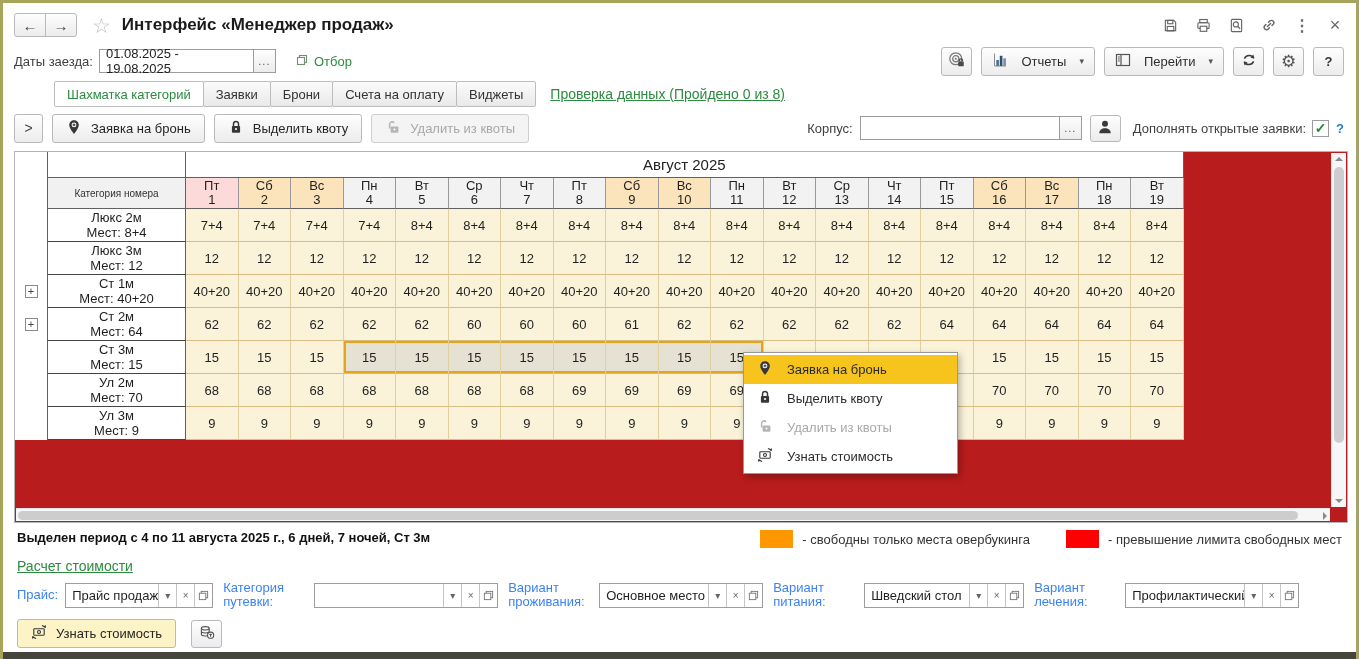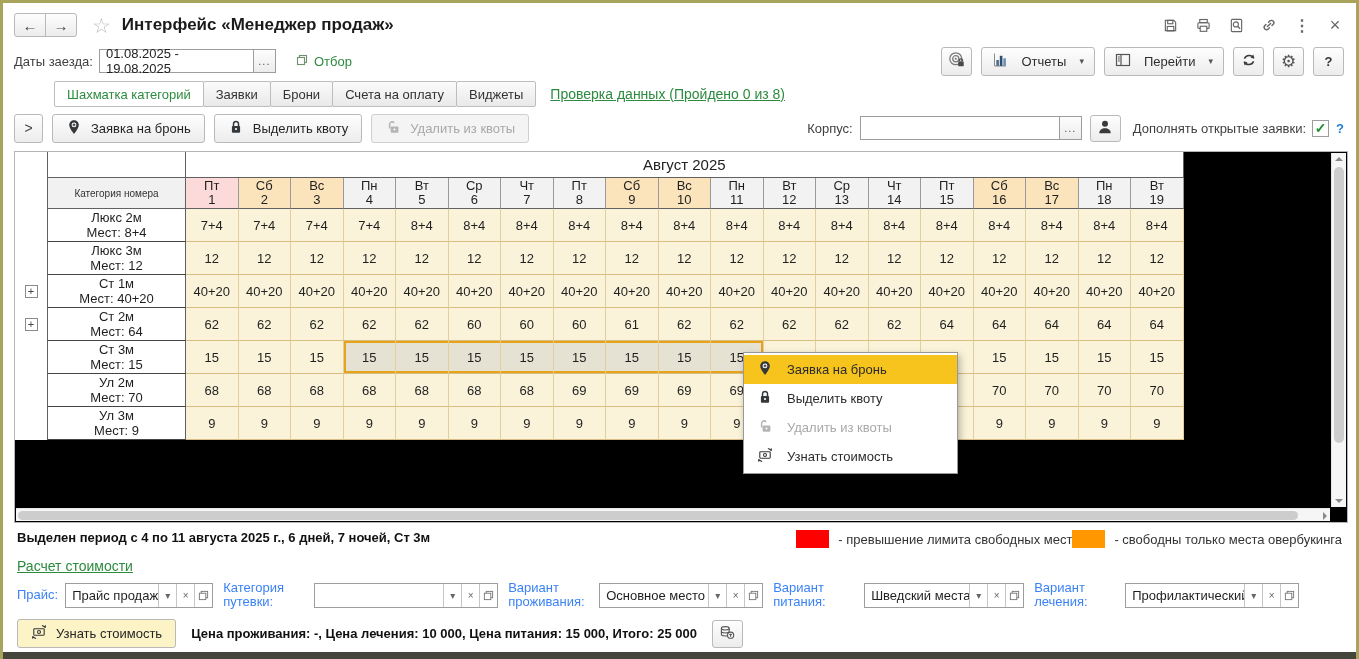--- a/index.html
+++ b/index.html
@@ -59,21 +59,21 @@
   .korpus-input{width:200px;height:24px;border:1px solid #9d9d9d;background:#fff;}
   .person-btn{width:31px;height:27px;border:1px solid #b9b9b9;border-radius:3px;margin-left:8px;
     background:linear-gradient(#fefefe,#ececec);display:flex;align-items:center;justify-content:center;}
   .chk-label{margin-left:12px;color:#3f3f3f;white-space:nowrap;}
   .checkbox{width:17px;height:17px;border:1px solid #9d9d9d;background:#fff;margin-left:6px;
     display:flex;align-items:center;justify-content:center;color:#1f9032;font-weight:bold;font-size:14px;}
   .qmark{color:#1e7fd6;margin-left:7px;font-weight:bold;}
 
   
   .grid-wrap{position:relative;margin:4px 8px 0 11px;height:372px;border:1px solid #b5b5b5;
-    background:#000000;overflow:hidden;flex:0 0 auto;}
+    background:#b91c1c;overflow:hidden;flex:0 0 auto;}
   table.sheet{border-collapse:separate;border-spacing:0;table-layout:fixed;}
   table.sheet th,table.sheet td{padding:0;font-weight:normal;text-align:center;vertical-align:middle;}
   .e-cell{background:#fff;}
   .month-cell{height:26px;border-bottom:1px solid var(--dark-line);border-right:1px solid var(--dark-line);
     font-size:15px;color:#222;background:#fff;}
   .blank-top{background:#fff;border-left:1px solid var(--dark-line);border-right:1px solid var(--dark-line);
     border-bottom:1px solid var(--dark-line);}
   .cath{background:#f1f1f1;border-left:1px solid var(--dark-line);border-right:1px solid var(--dark-line);
     border-bottom:1px solid var(--dark-line);font-size:10px;color:#333;}
   .day-th{height:31px;border-right:1px solid #9a9a9a;border-bottom:1px solid var(--dark-line);
@@ -536,27 +536,27 @@
     </div>
     <div class="hscroll">
       <div class="hthumb"></div>
       <div class="tri tri-right"></div>
     </div>
   </div>
 
   <div class="status-row">
     <span class="status-text">Выделен период с 4 по 11 августа 2025 г., 6 дней, 7 ночей, Ст 3м</span>
     <div class="legend" id="legend" style="margin-left:auto;">
+        <div class="legend-item">
+          <div class="swatch" style="background: rgb(255, 152, 0);"></div>
+          <span>- свободны только места овербукинга</span>
+        </div>
         <div class="legend-item" style="margin-left: 36px;">
           <div class="swatch" style="background: rgb(255, 0, 0);"></div>
           <span>- превышение лимита свободных мест</span>
-        </div>
-        <div class="legend-item">
-          <div class="swatch" style="background: rgb(255, 152, 0);"></div>
-          <span>- свободны только места овербукинга</span>
         </div>
       </div>
   </div>
 
   <div class="calc-link-row">
     <span class="calc-link">Расчет стоимости</span>
   </div>
 
   <div class="fields-row" id="fields">
       <div class="fgroup">
@@ -597,21 +597,21 @@
             <svg viewBox="0 0 12 12" width="11" height="11">
               <rect x="3.5" y="1.5" width="7" height="7" fill="none" stroke="#777" stroke-width="1"></rect>
               <rect x="1.5" y="3.5" width="7" height="7" fill="#fff" stroke="#777" stroke-width="1"></rect>
             </svg>
           </div>
         </div>
       </div>
       <div class="fgroup">
         <span class="fl wrap">Вариант питания:</span>
         <div class="combo">
-          <div class="cinput" style="width: 104px;">Шведский места</div>
+          <div class="cinput" style="width: 104px;">Шведский стол</div>
           <div class="cbtn">▾</div>
           <div class="cbtn">×</div>
           <div class="cbtn">
             <svg viewBox="0 0 12 12" width="11" height="11">
               <rect x="3.5" y="1.5" width="7" height="7" fill="none" stroke="#777" stroke-width="1"></rect>
               <rect x="1.5" y="3.5" width="7" height="7" fill="#fff" stroke="#777" stroke-width="1"></rect>
             </svg>
           </div>
         </div>
       </div>
@@ -638,21 +638,20 @@
               <rect x="2.8" y="4.8" width="10.4" height="6.4" rx="0.6"></rect>
               <circle cx="8" cy="8" r="1.5"></circle>
               <path d="M14.3 3.4A7.6 7.6 0 0 0 10.9 1.5"></path>
               <path d="M1.7 12.6A7.6 7.6 0 0 0 5.1 14.5"></path>
             </g>
             <path d="M14.8 1l0.1 2.9-2.5-1.2z" fill="#35383b"></path>
             <path d="M1.2 15l-0.1-2.9 2.5 1.2z" fill="#35383b"></path>
           </svg></span>
       <span>Узнать стоимость</span>
     </div>
-    <span class="summary">Цена проживания: -, Цена лечения: 10 000, Цена питания: 15 000, Итого: 25 000</span>
     <div class="coins-btn">
         <span><svg viewBox="0 0 16 16" width="16" height="16">
             <g fill="none" stroke="#555" stroke-width="1.1">
               <ellipse cx="6.3" cy="4.3" rx="3.9" ry="1.7"></ellipse>
               <path d="M2.4 4.3v3c0 0.9 1.7 1.7 3.9 1.7s3.9-0.8 3.9-1.7v-3"></path>
               <path d="M2.4 7.3v3c0 0.9 1.7 1.7 3.9 1.7 0.8 0 1.5-0.1 2.1-0.3"></path>
               <circle cx="11.6" cy="11.2" r="3.1"></circle>
               <path d="M11.6 9.7v3M10.3 10.5h2.6"></path>
             </g>
           </svg></span>

